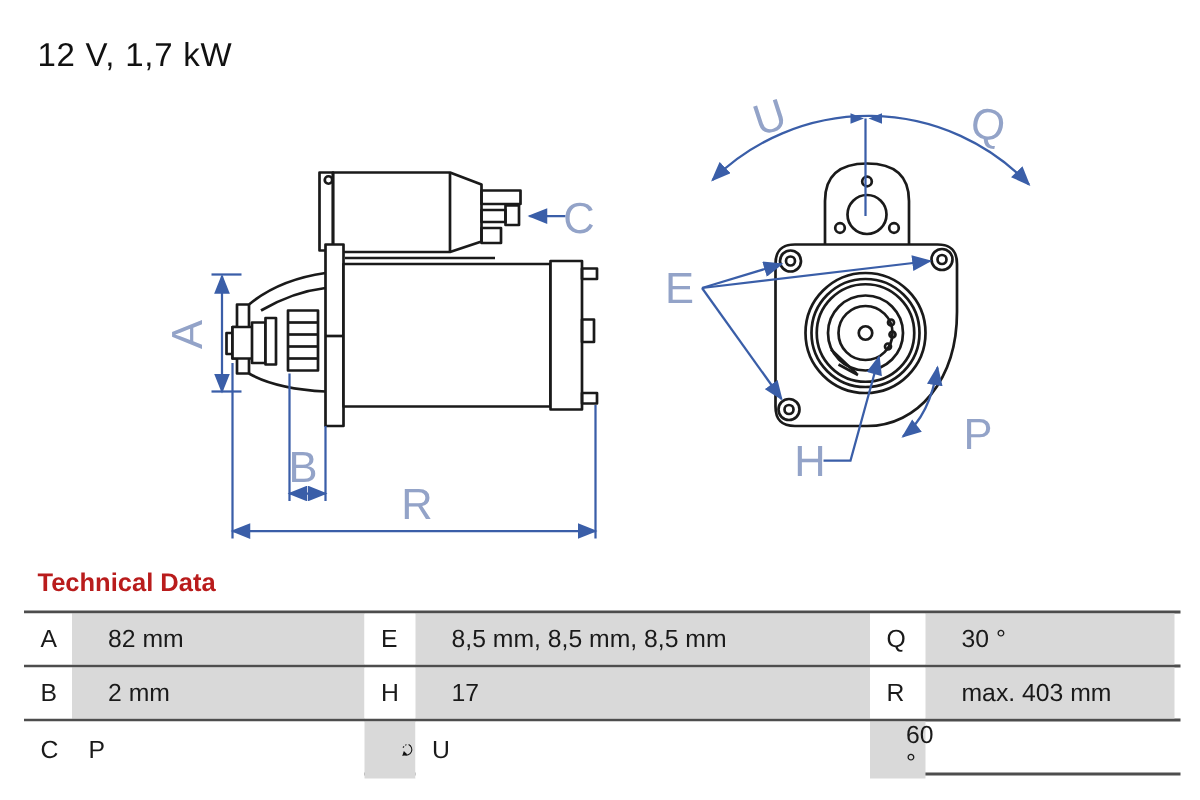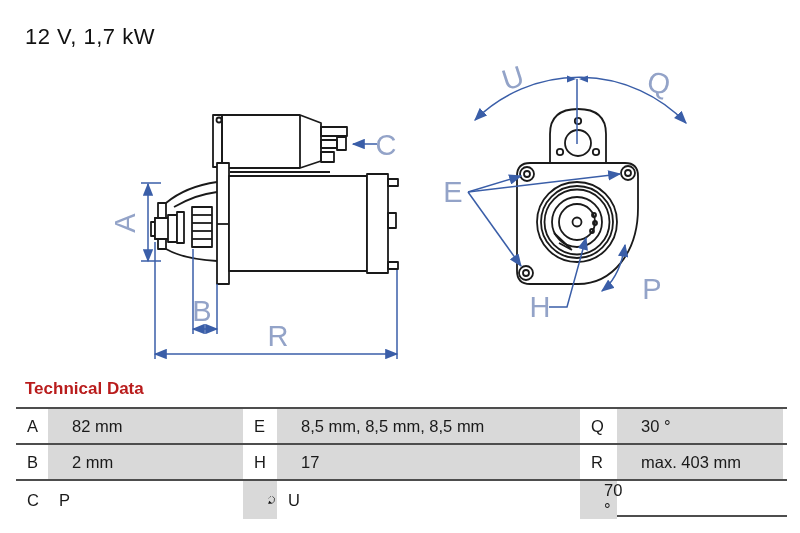--- a/index.html
+++ b/index.html
@@ -168,18 +168,18 @@
         <div class="lbl">P</div>
         <div class="val">
           <svg width="26" height="26" viewBox="0 0 26 26">
             <path d="M14,3.5 A9.5,9.5 0 1 1 6,21" fill="none" stroke="#111" stroke-width="1.8"></path>
             <line x1="4.2" y1="8.8" x2="6.2" y2="6.6" stroke="#111" stroke-width="1.8"></line>
             <line x1="8.2" y1="4.6" x2="10.4" y2="3.7" stroke="#111" stroke-width="1.8"></line>
             <polygon points="3,23.5 5.8,14.8 12,20.8" fill="#111"></polygon>
           </svg>
         </div>
         <div class="lbl">U</div>
-        <div class="val">70 °</div>
+        <div class="val">60 °</div>
       </div>
 
     </div>
   </div>
 </div>
 
 </body></html>

